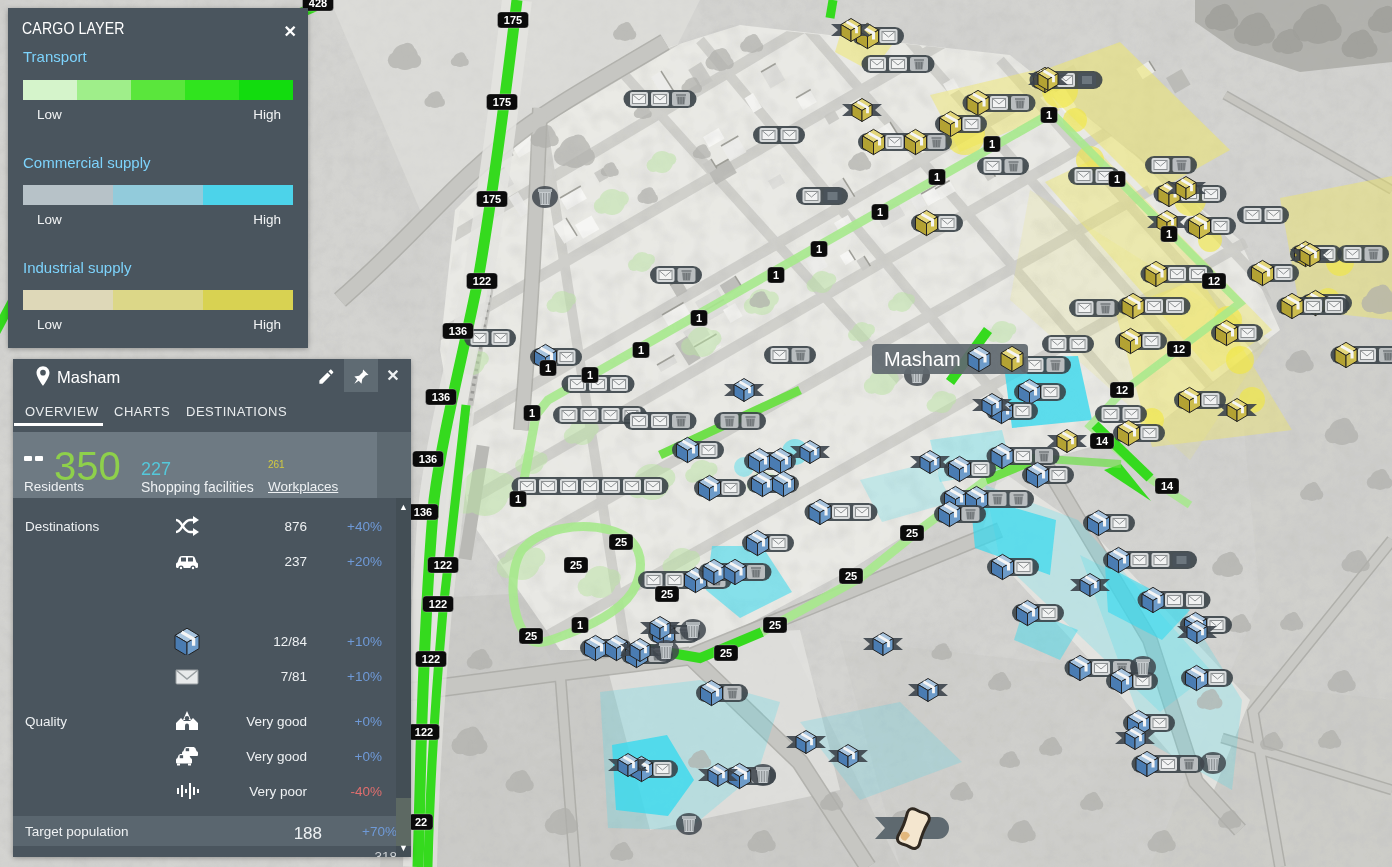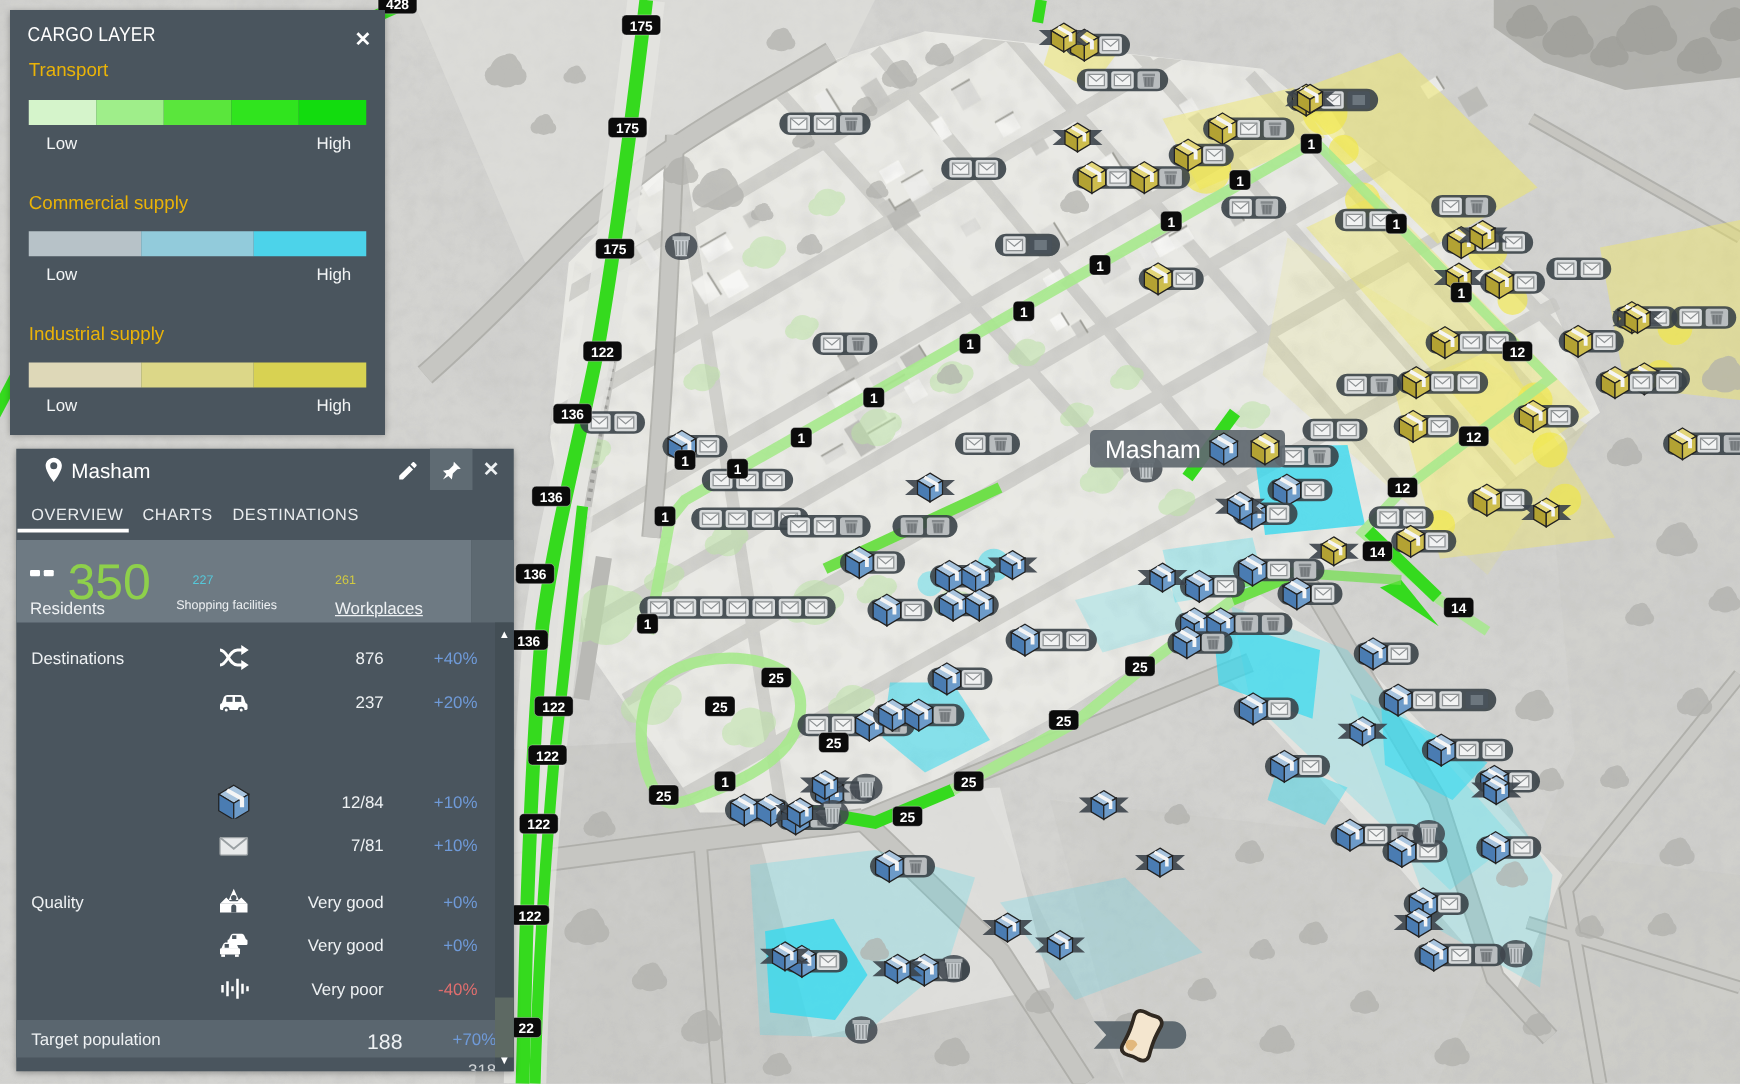--- a/index.html
+++ b/index.html
@@ -1,38 +1,38 @@
 <!DOCTYPE html>
 <html><head><meta charset="utf-8"><style>
 html,body{margin:0;padding:0;width:1392px;height:867px;overflow:hidden;background:#d9d9d6;
  font-family:"Liberation Sans",sans-serif;}
 #stage{position:relative;width:1392px;height:867px;overflow:hidden;}
 .panel{position:absolute;background:#4a555e;color:#eef1f3;}
 .abs{position:absolute;}
 #cargo{left:8px;top:8px;width:300px;height:340px;box-shadow:0 1px 5px rgba(0,0,0,0.3);}
 #cargo .ttl{left:14px;top:12px;font-size:16px;letter-spacing:0.2px;color:#fff;transform:scaleX(0.88);transform-origin:left top;}
 #cargo .x{right:11px;top:14px;font-size:16px;font-weight:bold;color:#fff;}
-.lbl{font-size:15px;color:#eab308;}
+.lbl{font-size:15px;color:#7dd3fc;}
 .gbar{position:absolute;left:15px;width:270px;height:20px;display:flex;}
 .gbar div{flex:1;}
 .lh{position:absolute;left:15px;width:270px;font-size:13.5px;color:#f2f4f5;}
 .lh span.r{position:absolute;right:12px;}
 .lh span.l{position:absolute;left:14px;}
 #town{left:13px;top:359px;width:398px;height:498px;box-shadow:0 1px 5px rgba(0,0,0,0.3);}
 #town .nm{left:44px;top:9px;font-size:16.5px;color:#fff;}
 .hic{position:absolute;top:0;height:33px;width:34px;text-align:center;}
 .tab{position:absolute;top:45px;font-size:13px;letter-spacing:0.5px;color:#e9ecee;}
 #uline{position:absolute;left:1px;top:64px;width:89px;height:3px;background:#fff;}
 #stats{position:absolute;left:0;top:73px;width:364px;height:66px;background:#6e7a83;}
 #statsr{position:absolute;left:364px;top:73px;width:34px;height:66px;background:#5d6971;}
 #stats .big{position:absolute;left:41px;top:12px;font-size:40px;color:#8ed04b;}
-#stats .v2{position:absolute;left:141px;top:27px;font-size:10px;color:#55c8da;}
+#stats .v2{position:absolute;left:128px;top:27px;font-size:18px;color:#55c8da;}
 #stats .v3{position:absolute;left:255px;top:27px;font-size:10px;color:#d2ca40;}
 #stats .c1{position:absolute;left:11px;top:47px;font-size:13.5px;}
-#stats .c2{position:absolute;left:128px;top:47px;font-size:10px;}
+#stats .c2{position:absolute;left:128px;top:47px;font-size:14px;}
 #stats .c3{position:absolute;left:255px;top:47px;font-size:13.5px;text-decoration:underline;}
 .trow{position:absolute;left:0;width:383px;height:35px;}
 .trow .lb{position:absolute;left:12px;top:10px;font-size:13.5px;}
 .trow .ic{position:absolute;left:160px;top:3px;width:28px;height:28px;}
 .trow .val{position:absolute;right:89px;top:10px;font-size:13.5px;}
 .trow .pct{position:absolute;right:14px;top:10px;font-size:13.5px;color:#6f9ad8;}
 .trow .neg{color:#e06e6e;}
 #tfoot{position:absolute;left:0;top:457px;width:398px;height:30px;background:#5a666f;}
 #tfoot .lb{position:absolute;left:12px;top:8px;font-size:13.5px;}
 #tfoot .val{position:absolute;right:89px;top:8px;font-size:17px;}

